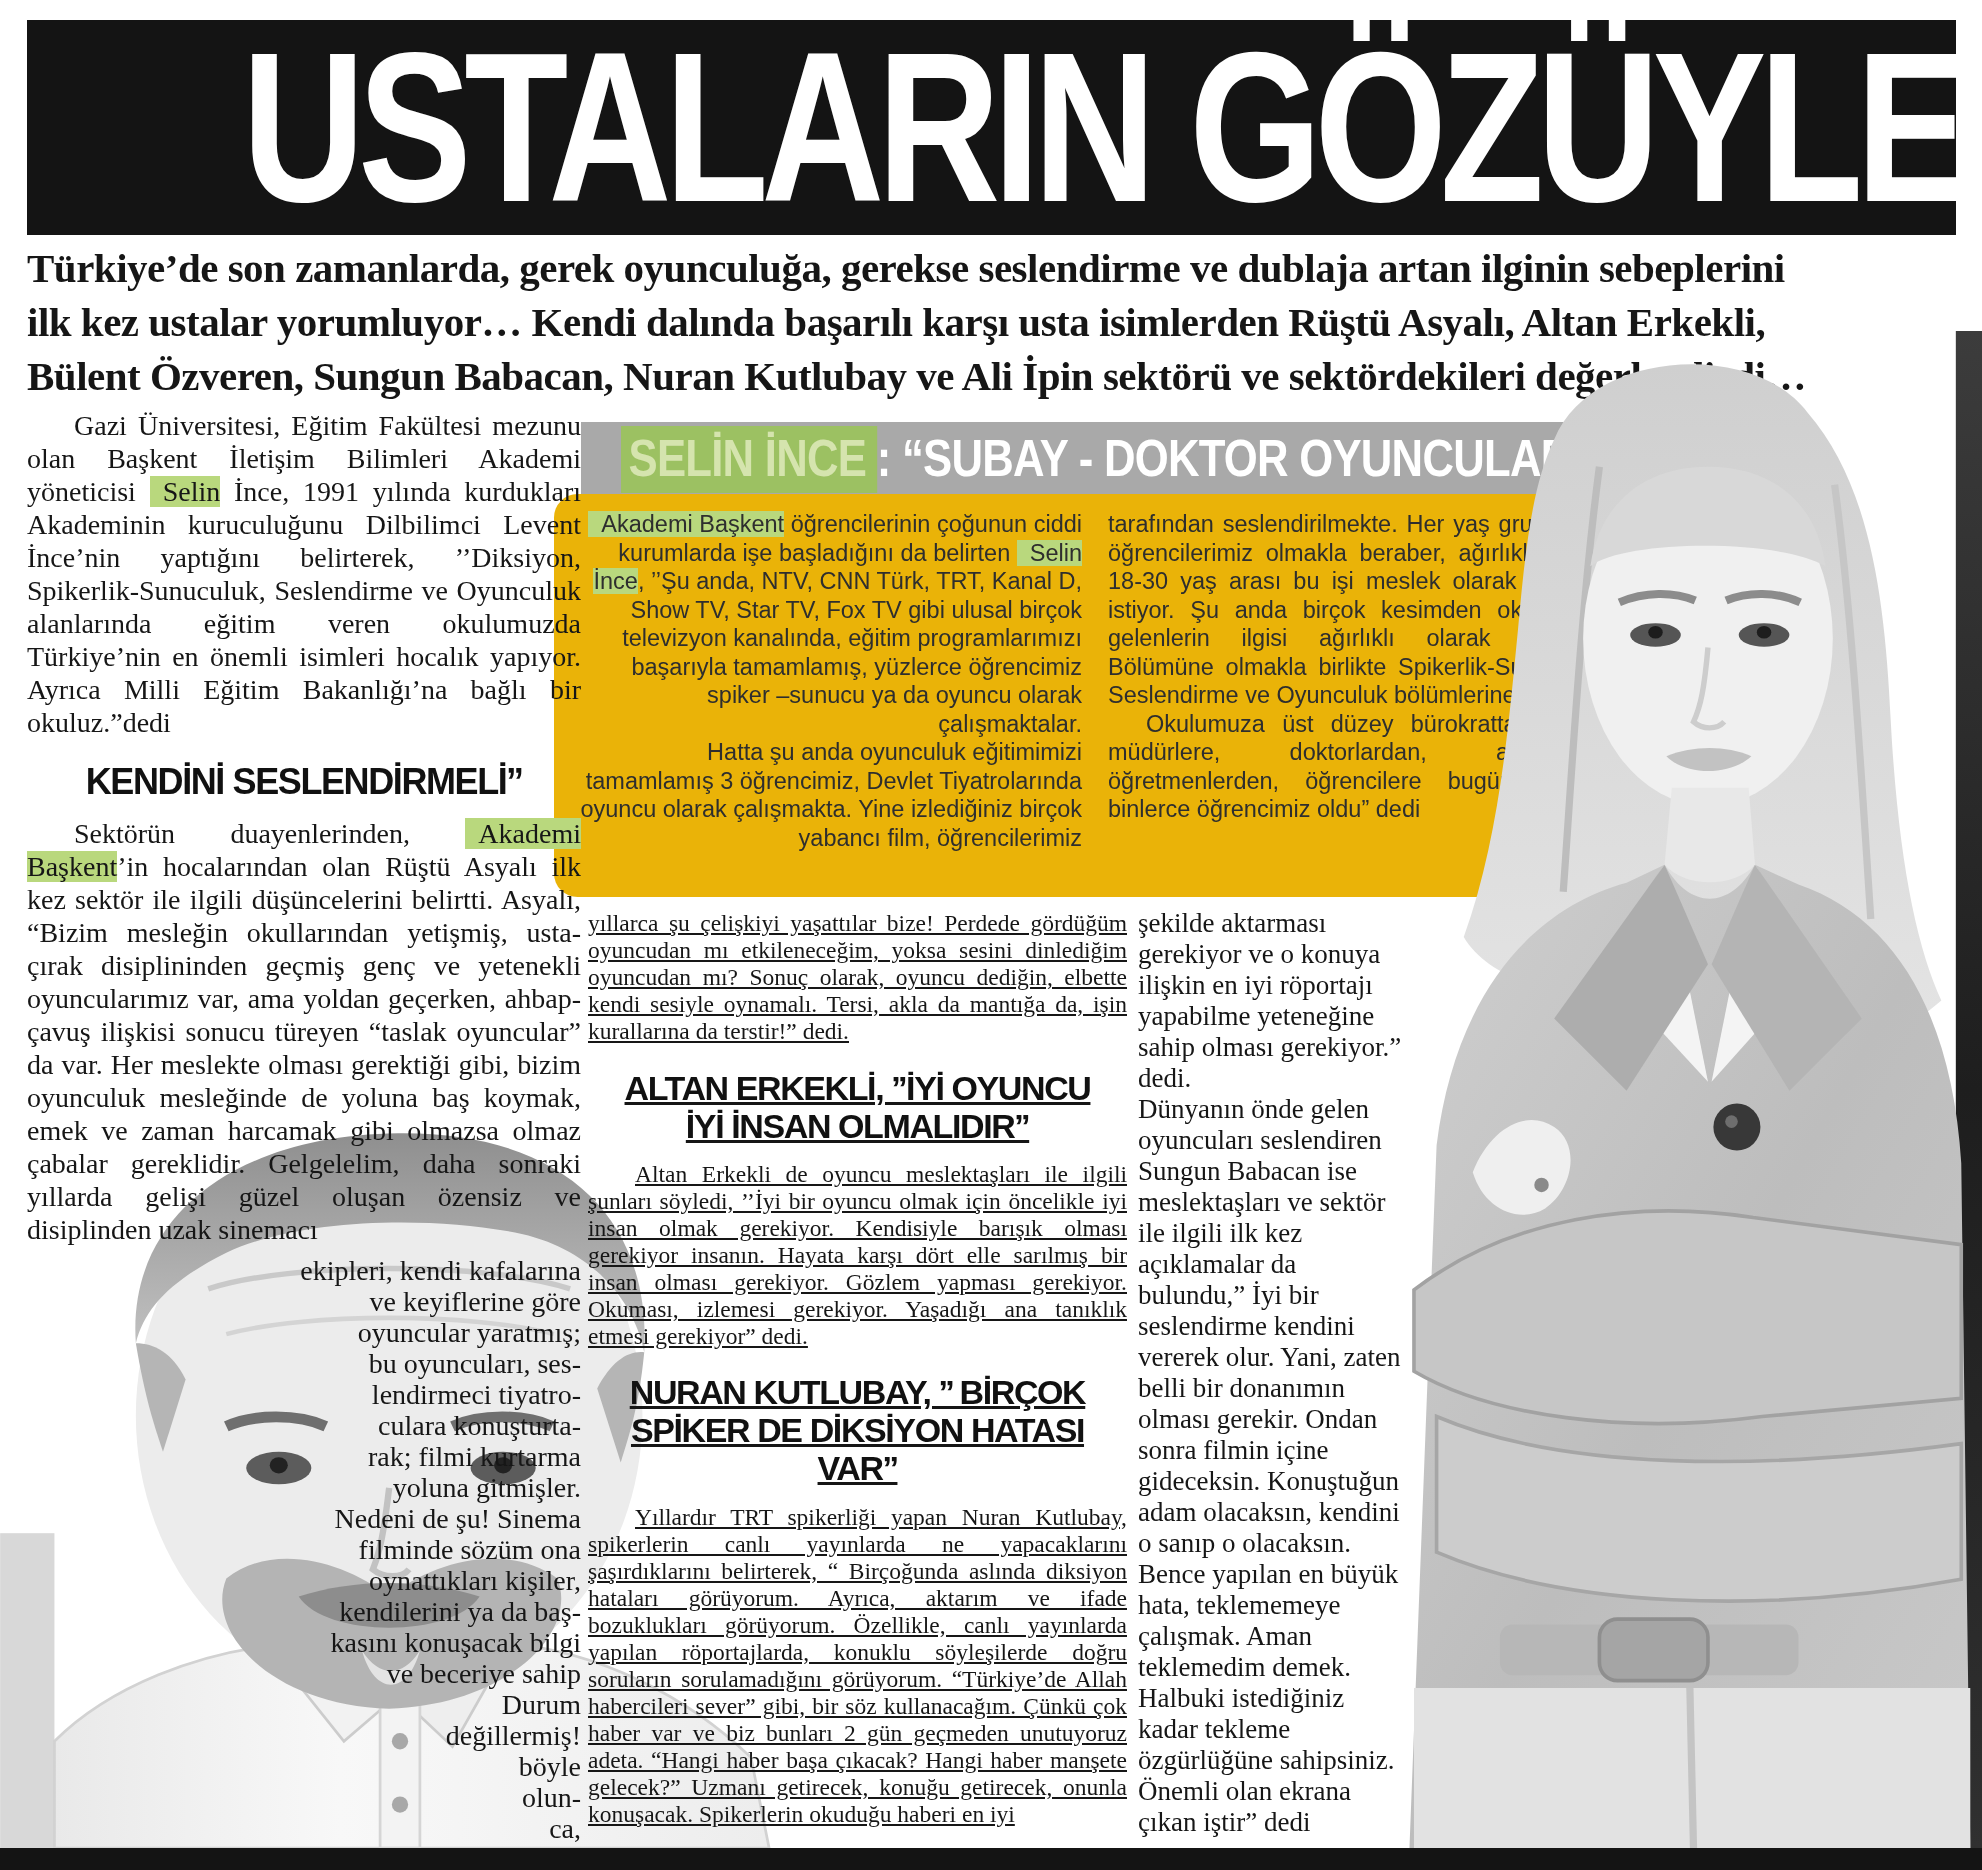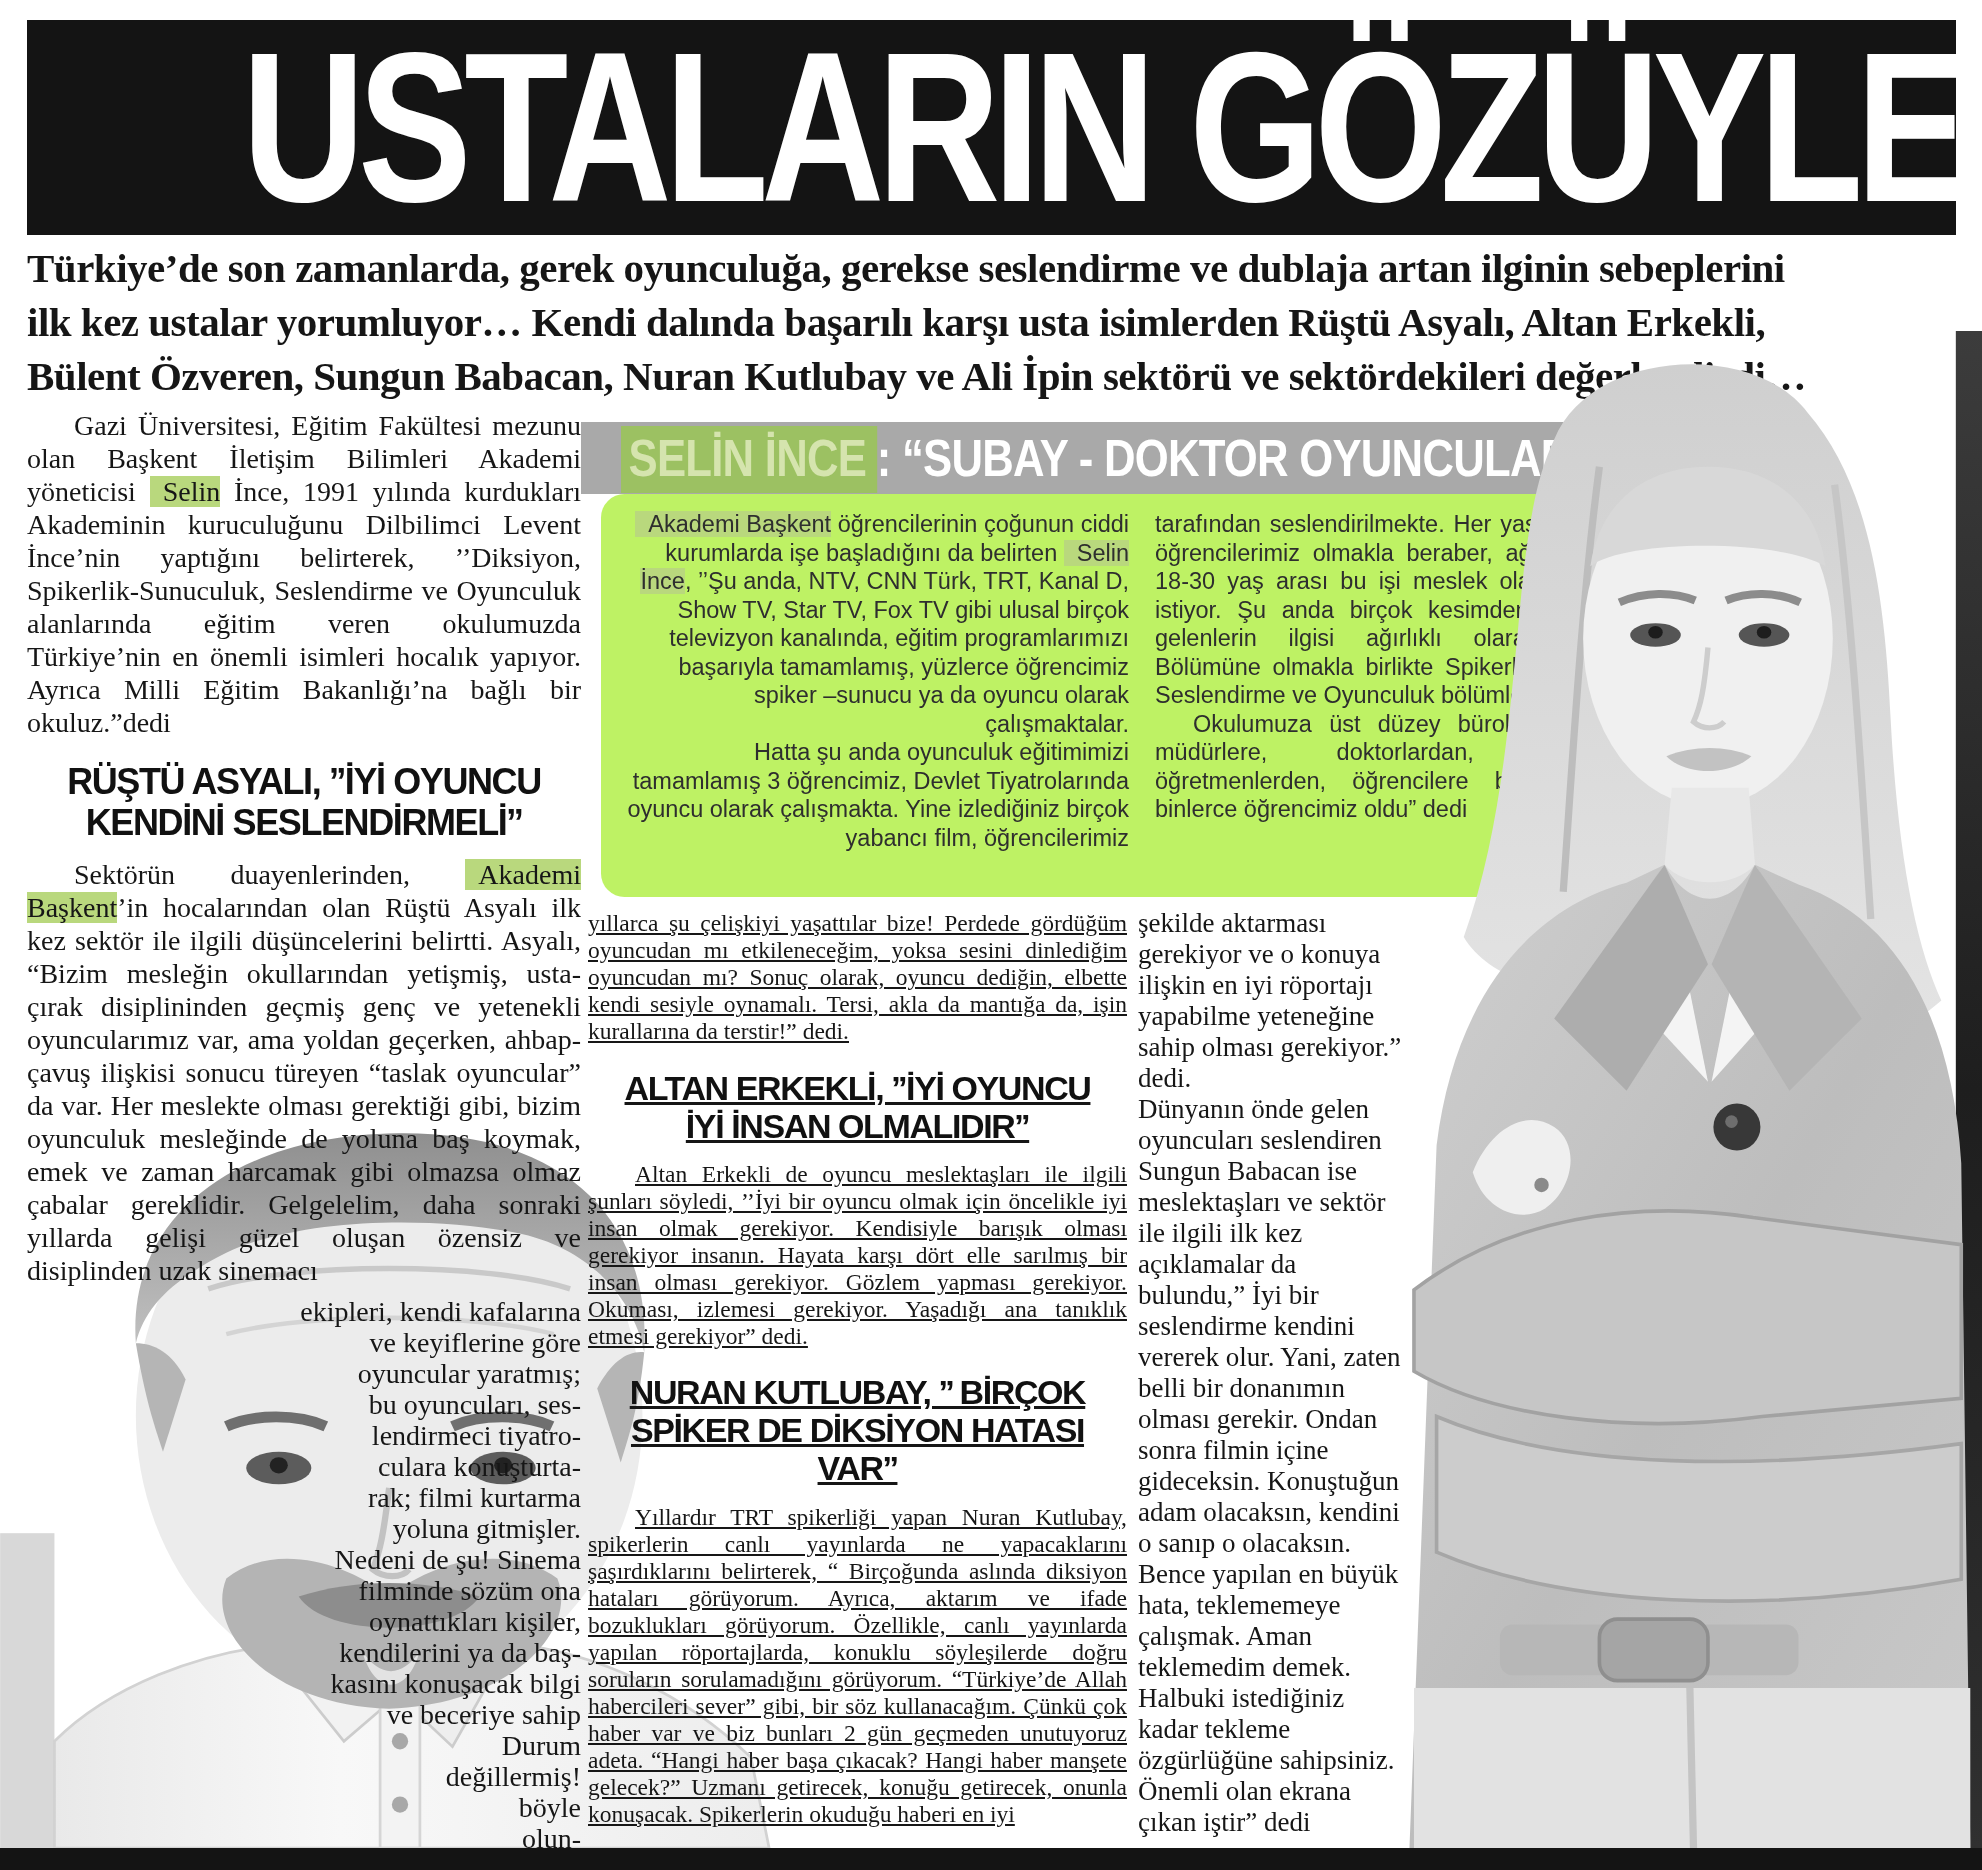--- a/index.html
+++ b/index.html
@@ -30,21 +30,21 @@
 
   
   .gray-banner{position:absolute;left:581px;top:422px;width:1123px;height:72px;background:#a9a9a9;
                display:flex;align-items:center;padding-left:40px;box-sizing:border-box;z-index:2;}
   .cond-line{font-family:"Liberation Sans",sans-serif;font-weight:bold;font-size:52px;
              letter-spacing:-0.9px;white-space:nowrap;transform:scaleX(0.84);transform-origin:left center;}
   .green-label{background:#9cc162;color:#d5e4ae;padding:2.7px 12.7px 6.3px 9px;}
   .headline-rest{color:#ffffff;}
 
   
-  .gray-box{position:absolute;left:601px;top:494px;width:1076px;height:403px;background:#bef264;
+  .gray-box{position:absolute;left:554px;top:494px;width:1076px;height:403px;background:#eab308;
             border-radius:23.5px;overflow:hidden;z-index:1;}
   .gb-col{position:absolute;top:16.3px;width:503px;font-family:"Liberation Sans",sans-serif;
           font-size:23.5px;line-height:28.5px;color:#2e2e2e;}
   .gb-a{left:25px;text-align:right;}
   .gb-b{left:554px;text-align:justify;}
   .gb-col p{margin:0;}
   .gb-p2{text-indent:38px;}
 
   
   .col2{position:absolute;left:588px;top:910px;width:539px;z-index:4;text-decoration:underline;}
@@ -75,21 +75,20 @@
 
   <div class="intro">
     <div class="intro-line">Türkiye’de son zamanlarda, gerek oyunculuğa, gerekse seslendirme ve dublaja artan ilginin sebeplerini</div>
     <div class="intro-line">ilk kez ustalar yorumluyor… Kendi dalında başarılı karşı usta isimlerden Rüştü Asyalı,  Altan Erkekli,</div>
     <div class="intro-line">Bülent Özveren, Sungun Babacan, Nuran Kutlubay ve Ali İpin sektörü ve sektördekileri değerlendirdi…</div>
   </div>
 
   <div class="col1">
     <p class="serif-p indent"><span>Gazi Üniversitesi, Eğitim Fakültesi mezunu olan Başkent İletişim Bilimleri Akademi yöneticisi </span><span class="hl">Selin</span><span> İnce, 1991 yılında kurdukları Akademinin kuruculuğunu Dilbilimci Levent İnce’nin yaptığını belirterek, ’’Diksiyon, Spikerlik-Sunuculuk, Seslendirme ve Oyunculuk alanlarında eğitim veren okulumuzda Türkiye’nin en önemli isimleri hocalık yapıyor. Ayrıca Milli Eğitim Bakanlığı’na bağlı bir okuluz.”dedi</span></p>
     <div class="sec-head">
-      <div>RÜŞTÜ ASYALI, ’’İYİ OYUNCU</div>
       <div>KENDİNİ SESLENDİRMELİ’’</div>
     </div>
     <p class="serif-p indent"><span>Sektörün duayenlerinden, </span><span class="hl">Akademi Başkent</span><span>’in hocalarından olan Rüştü Asyalı ilk kez sektör ile ilgili düşüncelerini belirtti. Asyalı, “Bizim mesleğin okullarından yetişmiş, usta-çırak disiplininden geçmiş genç ve yetenekli oyuncularımız var, ama yoldan geçerken, ahbap-çavuş ilişkisi sonucu türeyen “taslak oyuncular” da var. Her meslekte olması gerektiği gibi, bizim oyunculuk mesleğinde de yoluna baş koymak, emek ve zaman harcamak gibi olmazsa olmaz çabalar gereklidir. Gelgelelim, daha sonraki yıllarda gelişi güzel oluşan özensiz ve disiplinden uzak sinemacı</span></p>
     <div class="wrap-block">
       <div class="wrap-line">ekipleri, kendi kafalarına</div>
       <div class="wrap-line">ve keyiflerine göre</div>
       <div class="wrap-line">oyuncular yaratmış;</div>
       <div class="wrap-line">bu oyuncuları, ses-</div>
       <div class="wrap-line">lendirmeci tiyatro-</div>
       <div class="wrap-line">culara konuşturta-</div>

